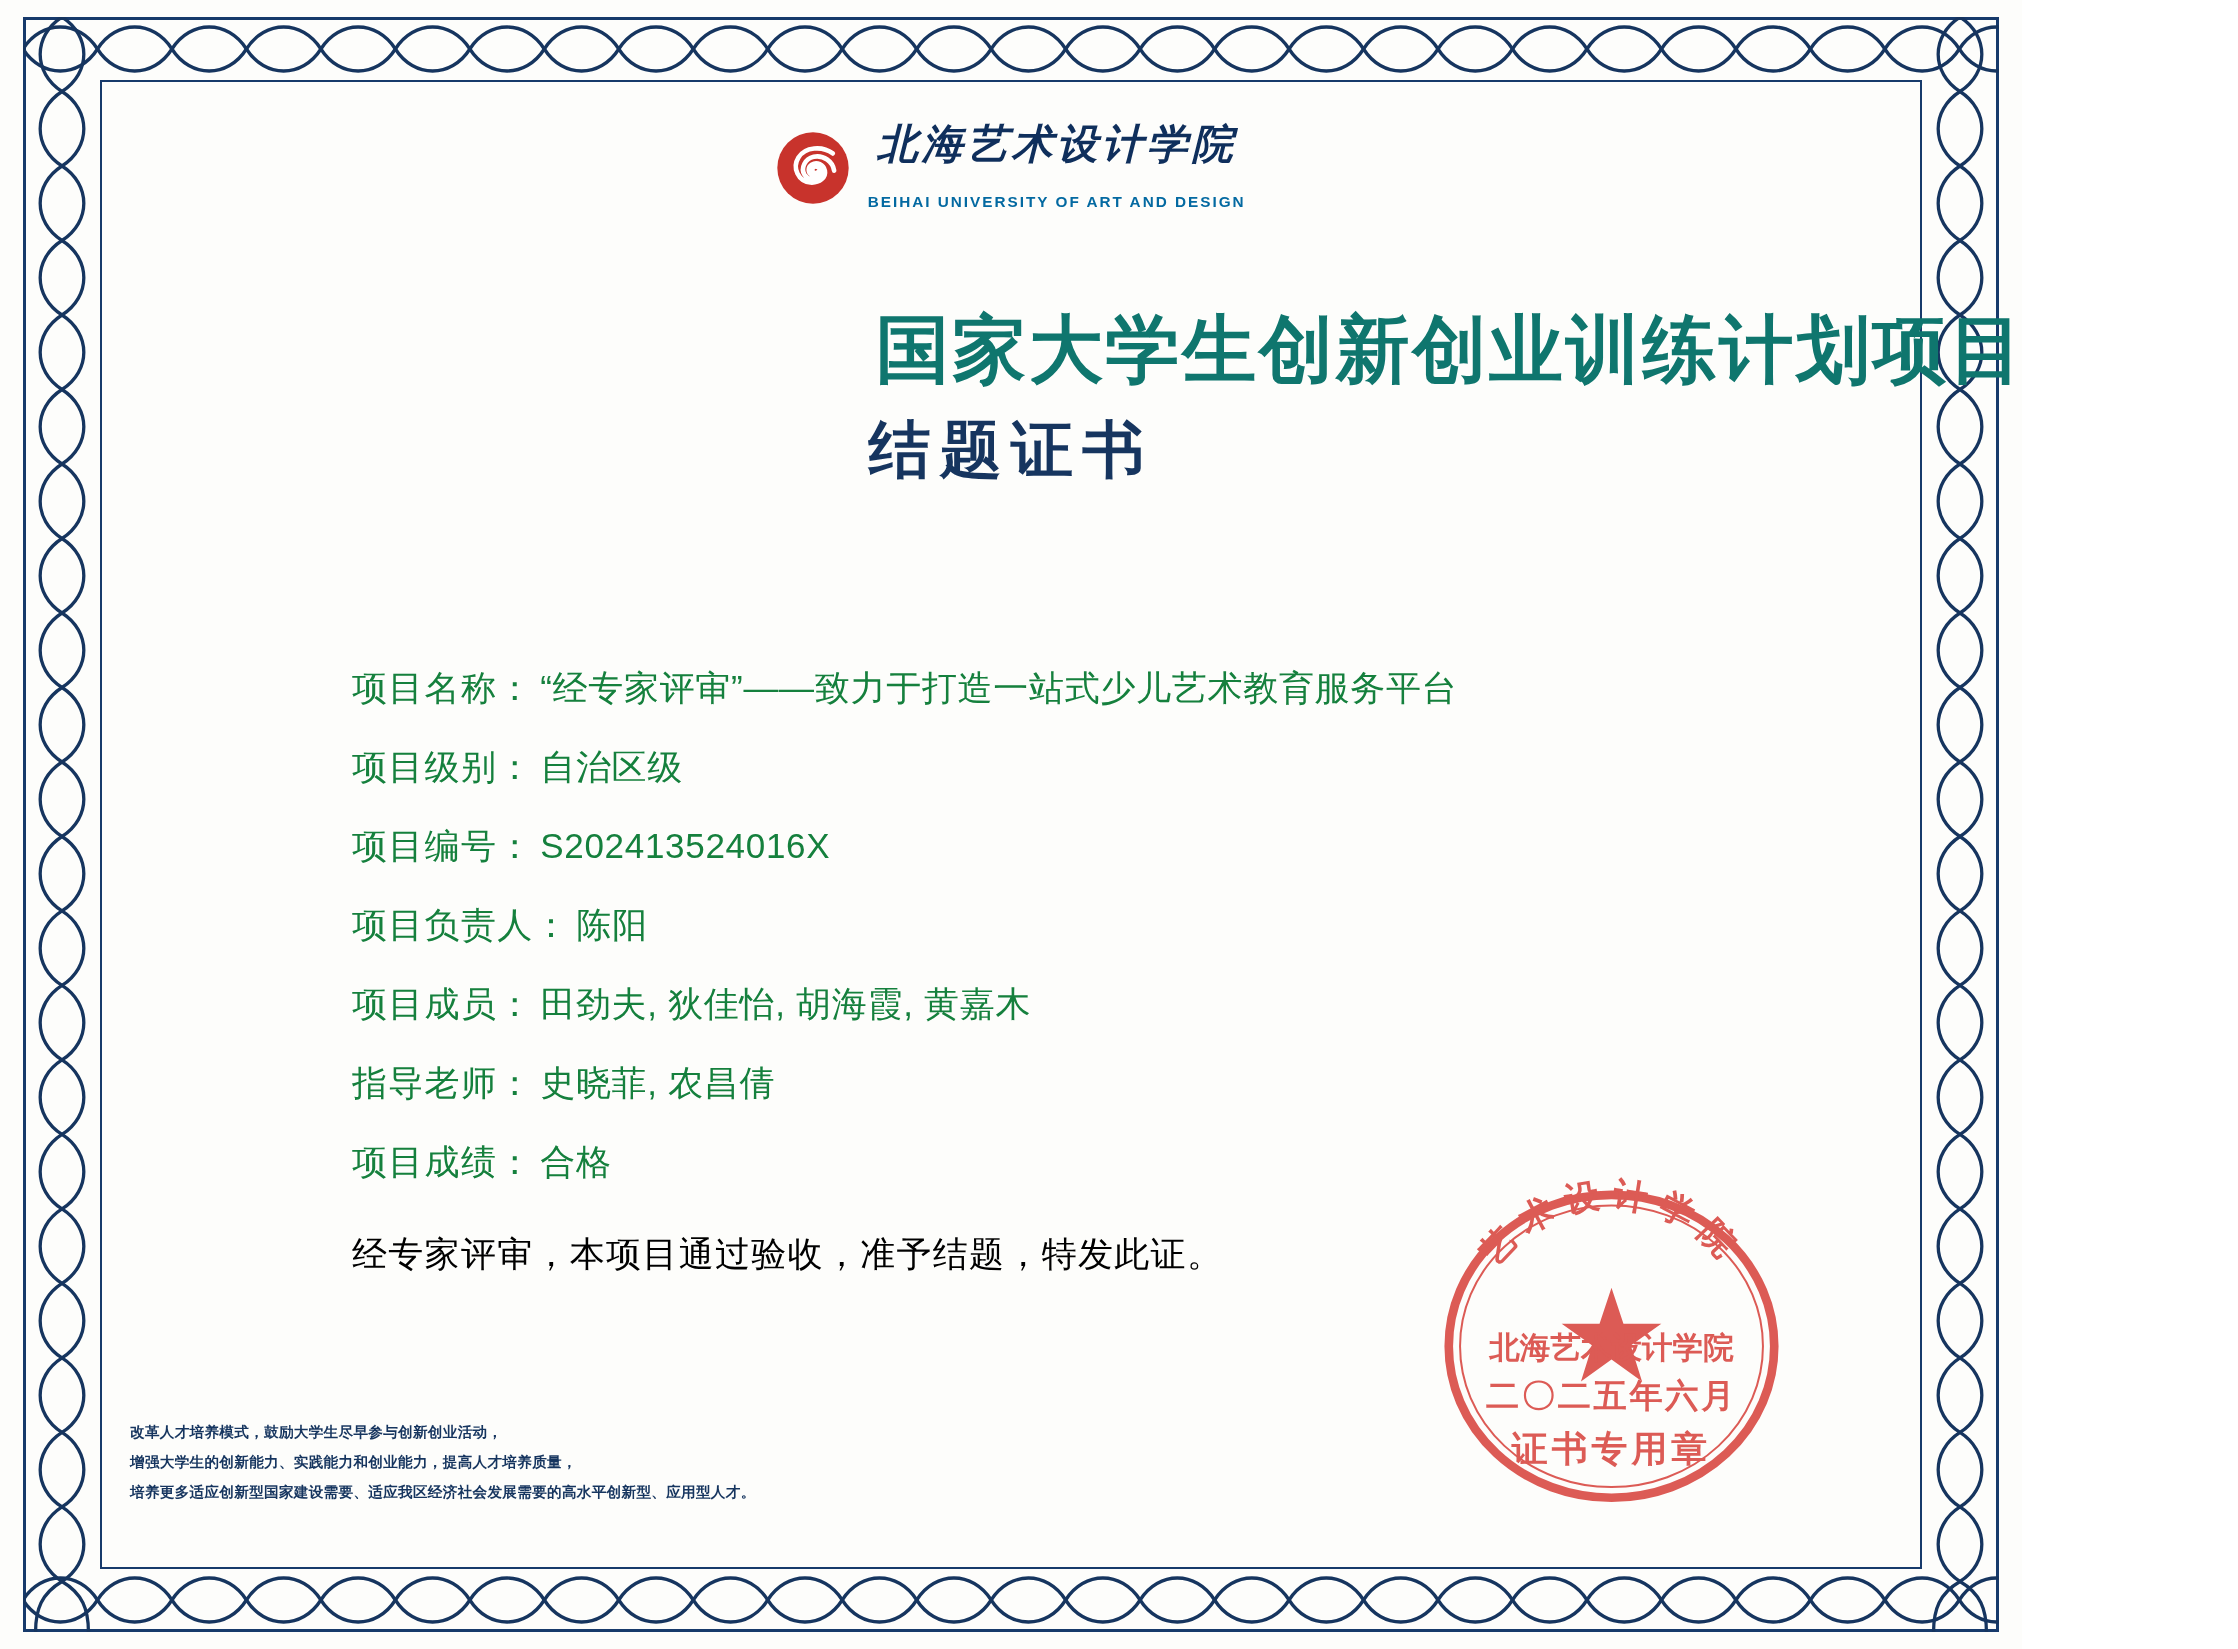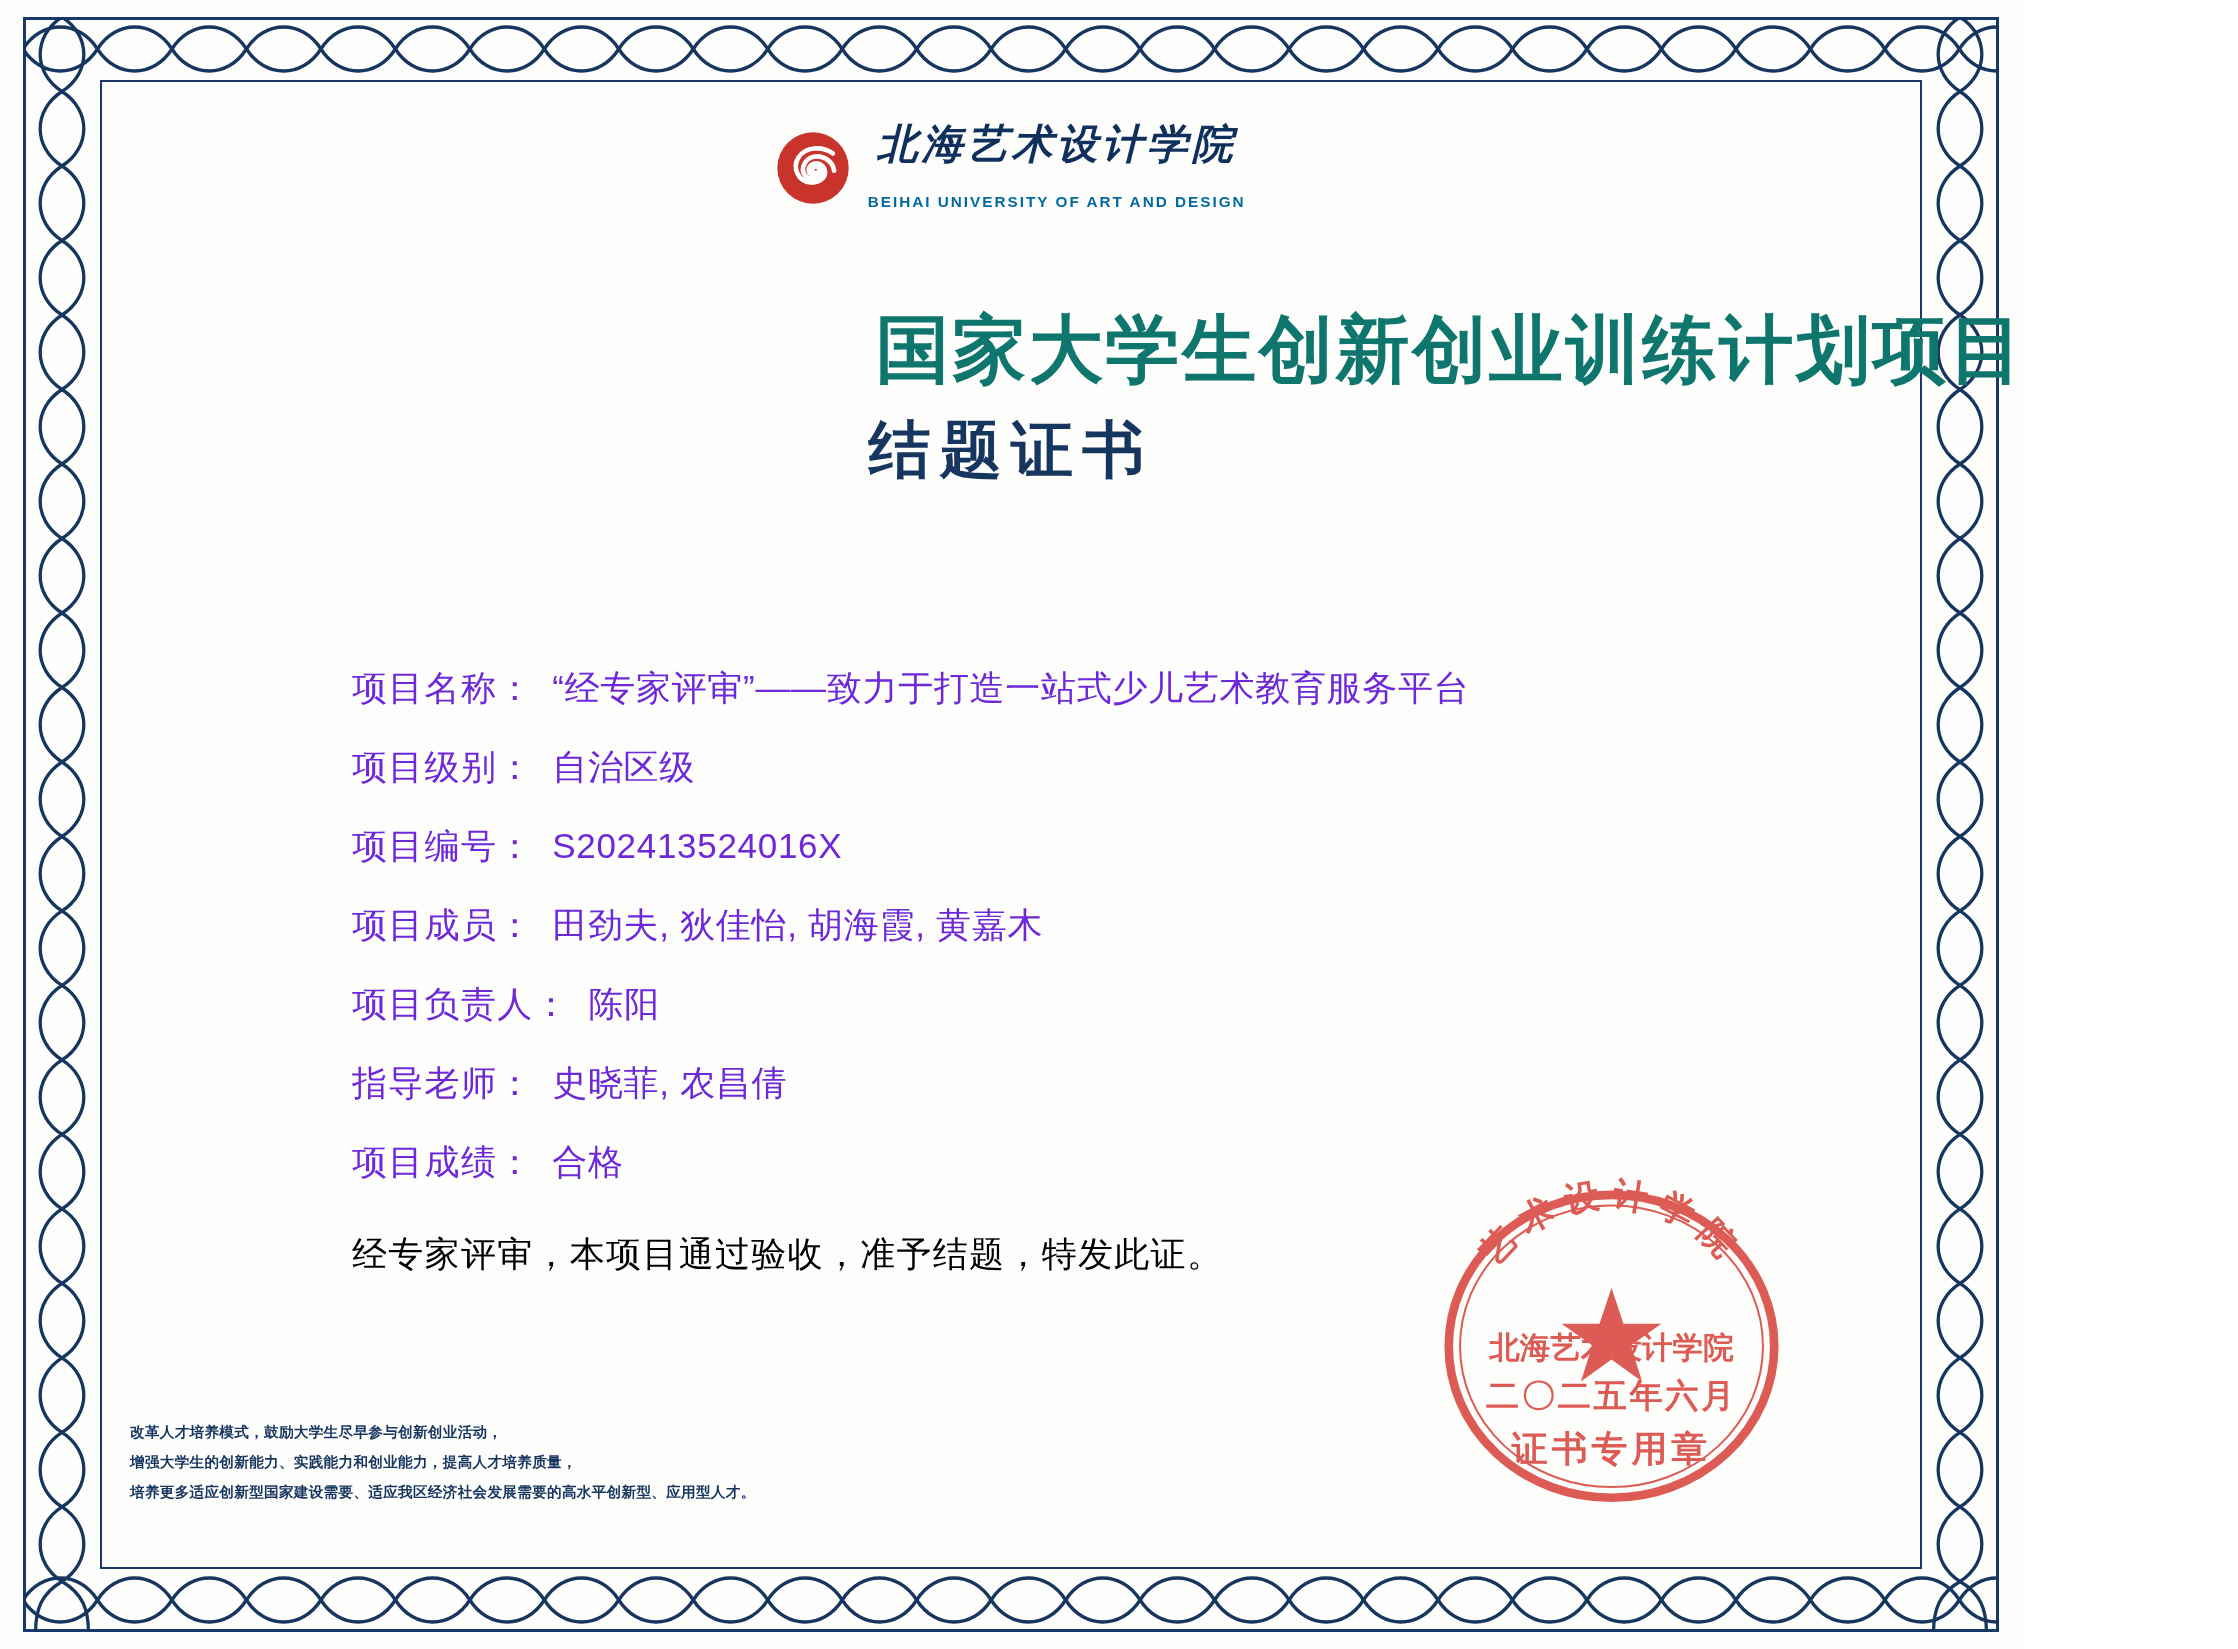--- a/index.html
+++ b/index.html
@@ -118,22 +118,21 @@
     position: absolute;
     top: 665px;
     left: 352px;
     right: 219px;
   }
   .field-row {
     display: flex;
     align-items: baseline;
     margin-bottom: 32px;
     font-size: 35px;
-    color: #6d28d9;
-    gap: 12px;
+    color: #15803d;
   }
   .field-label {
     flex: none;
     letter-spacing: 1.3px;
     font-weight: 500;
   }
   .field-value {
     margin-left: 6.7px;
     letter-spacing: 0.7px;
   }
@@ -245,27 +244,27 @@
       <span class="field-label">项目级别：</span>
       <span class="field-value">自治区级</span>
     </div>
 
     <div class="field-row">
       <span class="field-label">项目编号：</span>
       <span class="field-value mono">S202413524016X</span>
     </div>
 
     <div class="field-row">
+      <span class="field-label">项目负责人：</span>
+      <span class="field-value">陈阳</span>
+    </div>
+
+    <div class="field-row">
       <span class="field-label">项目成员：</span>
       <span class="field-value">田劲夫, 狄佳怡, 胡海霞, 黄嘉木</span>
-    </div>
-
-    <div class="field-row">
-      <span class="field-label">项目负责人：</span>
-      <span class="field-value">陈阳</span>
     </div>
 
     <div class="field-row">
       <span class="field-label">指导老师：</span>
       <span class="field-value">史晓菲, 农昌倩</span>
     </div>
 
     <div class="field-row">
       <span class="field-label">项目成绩：</span>
       <span class="field-value">合格</span>

